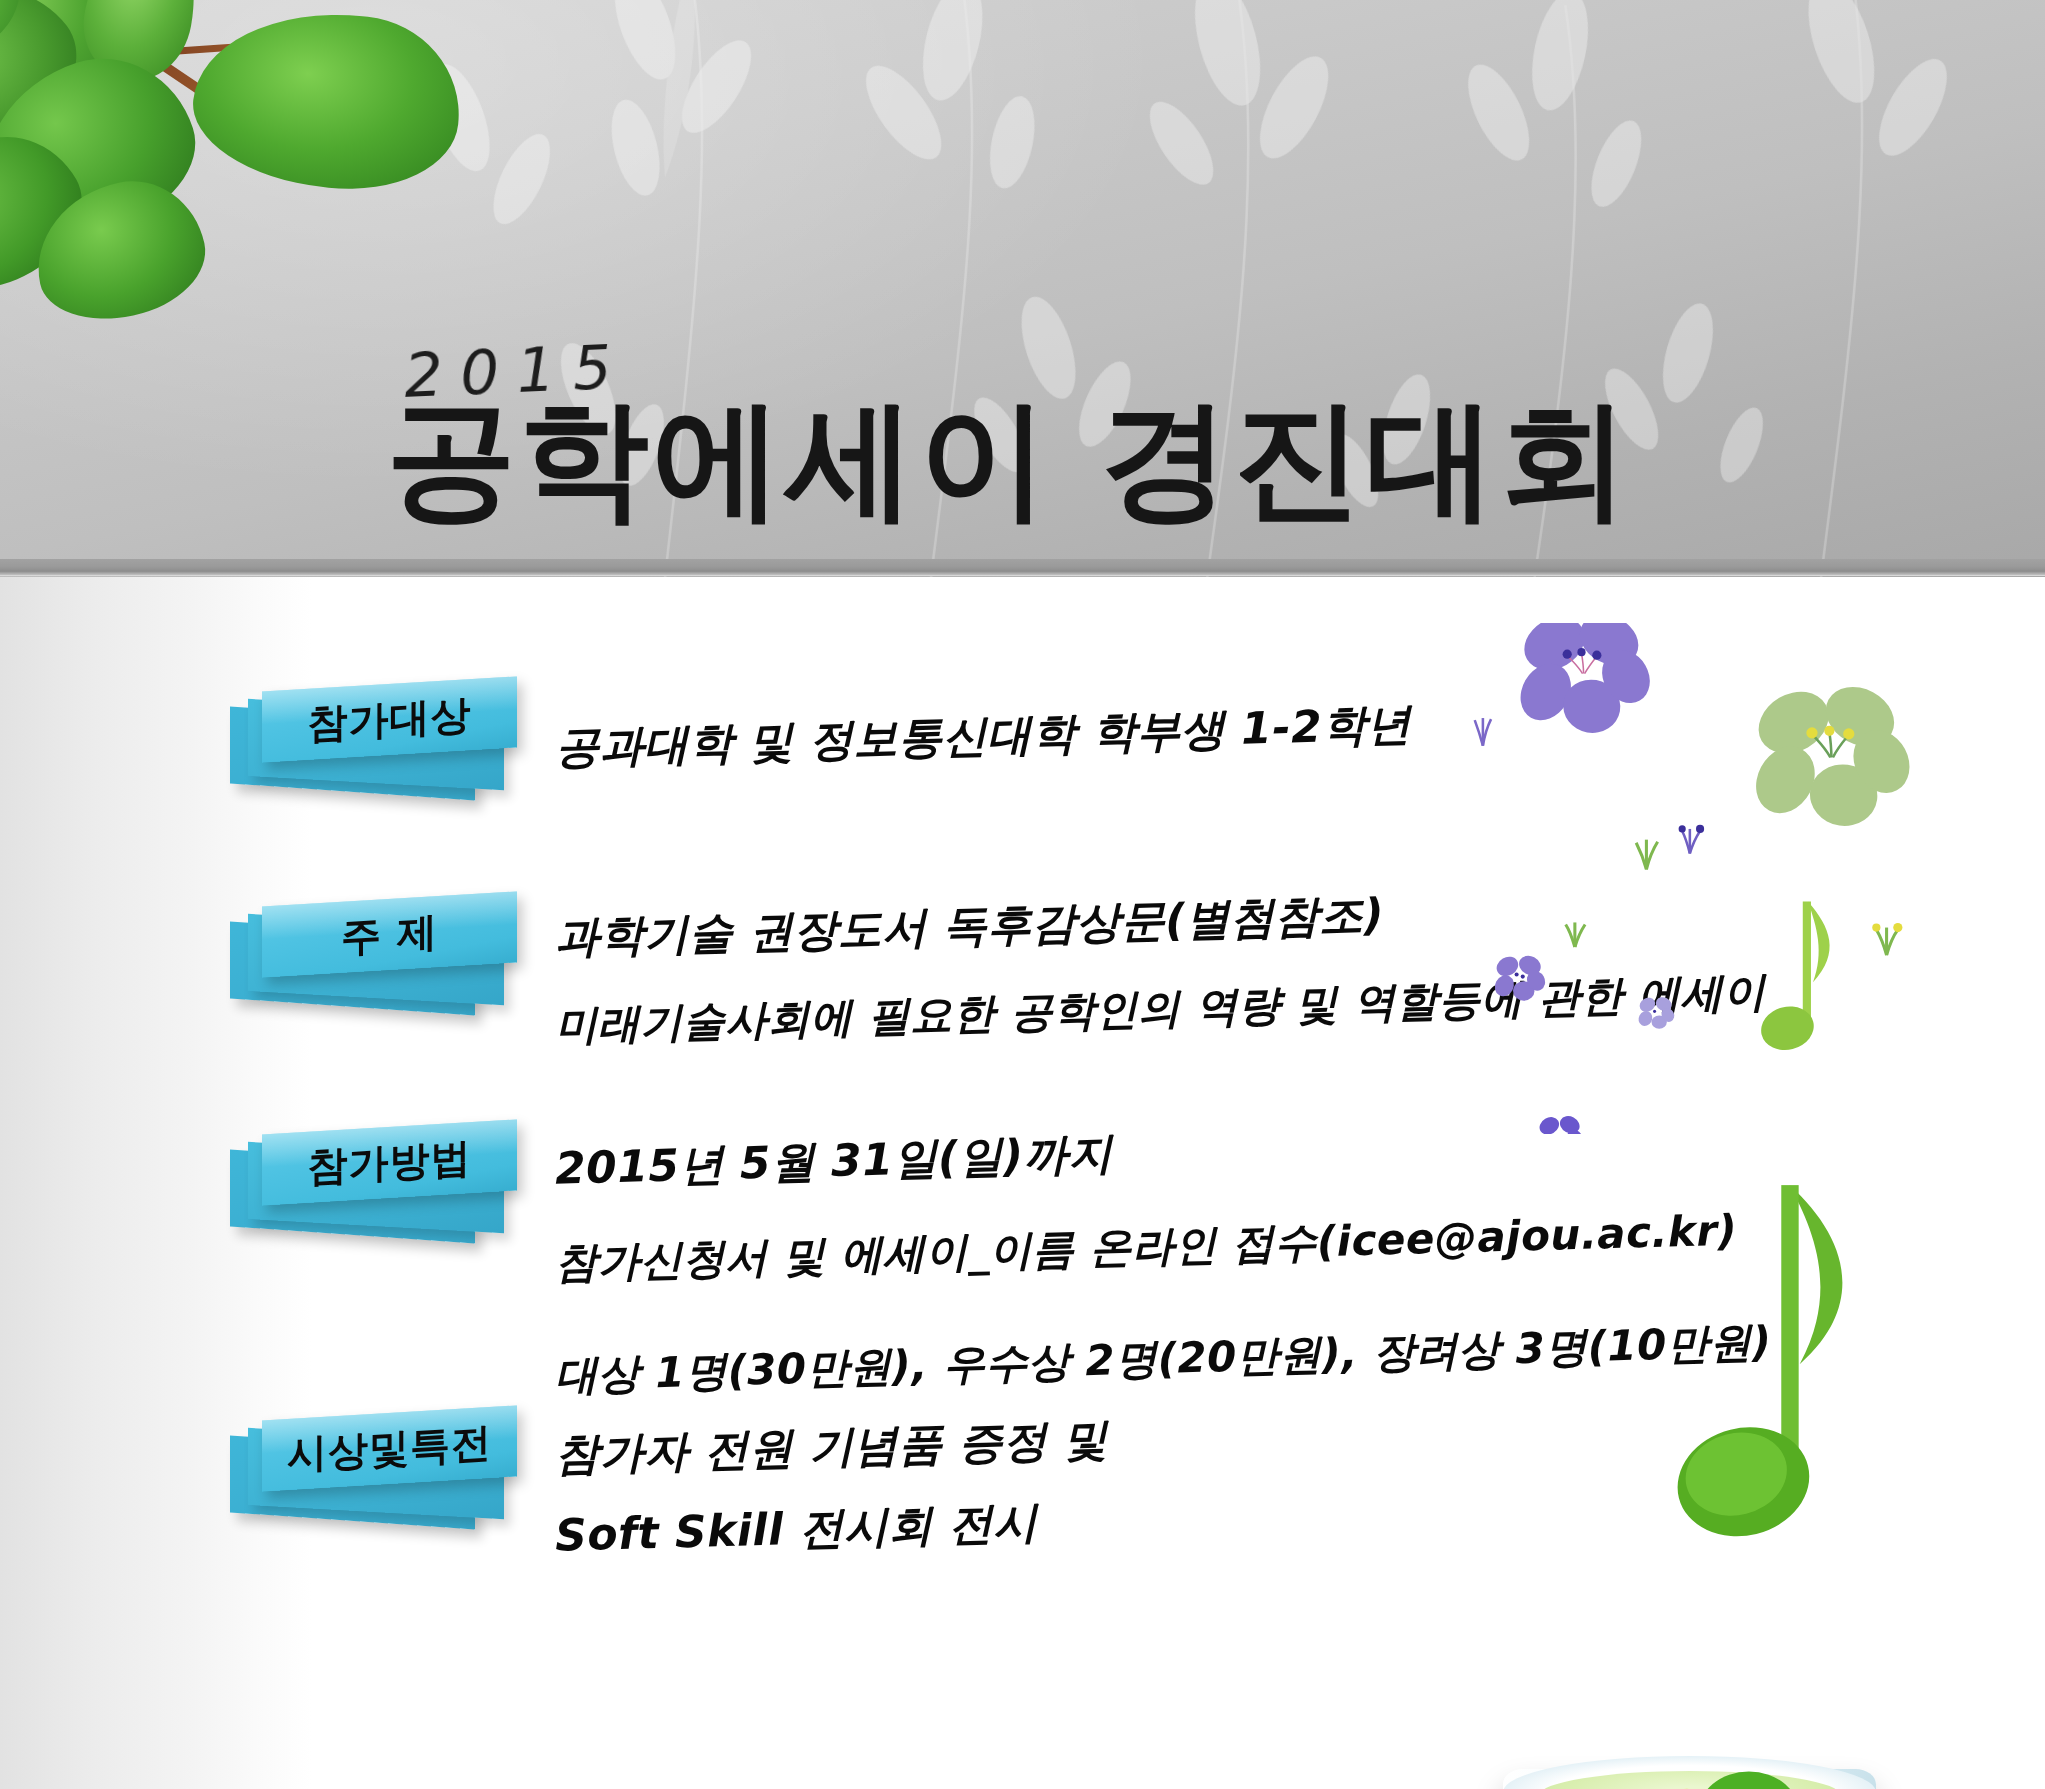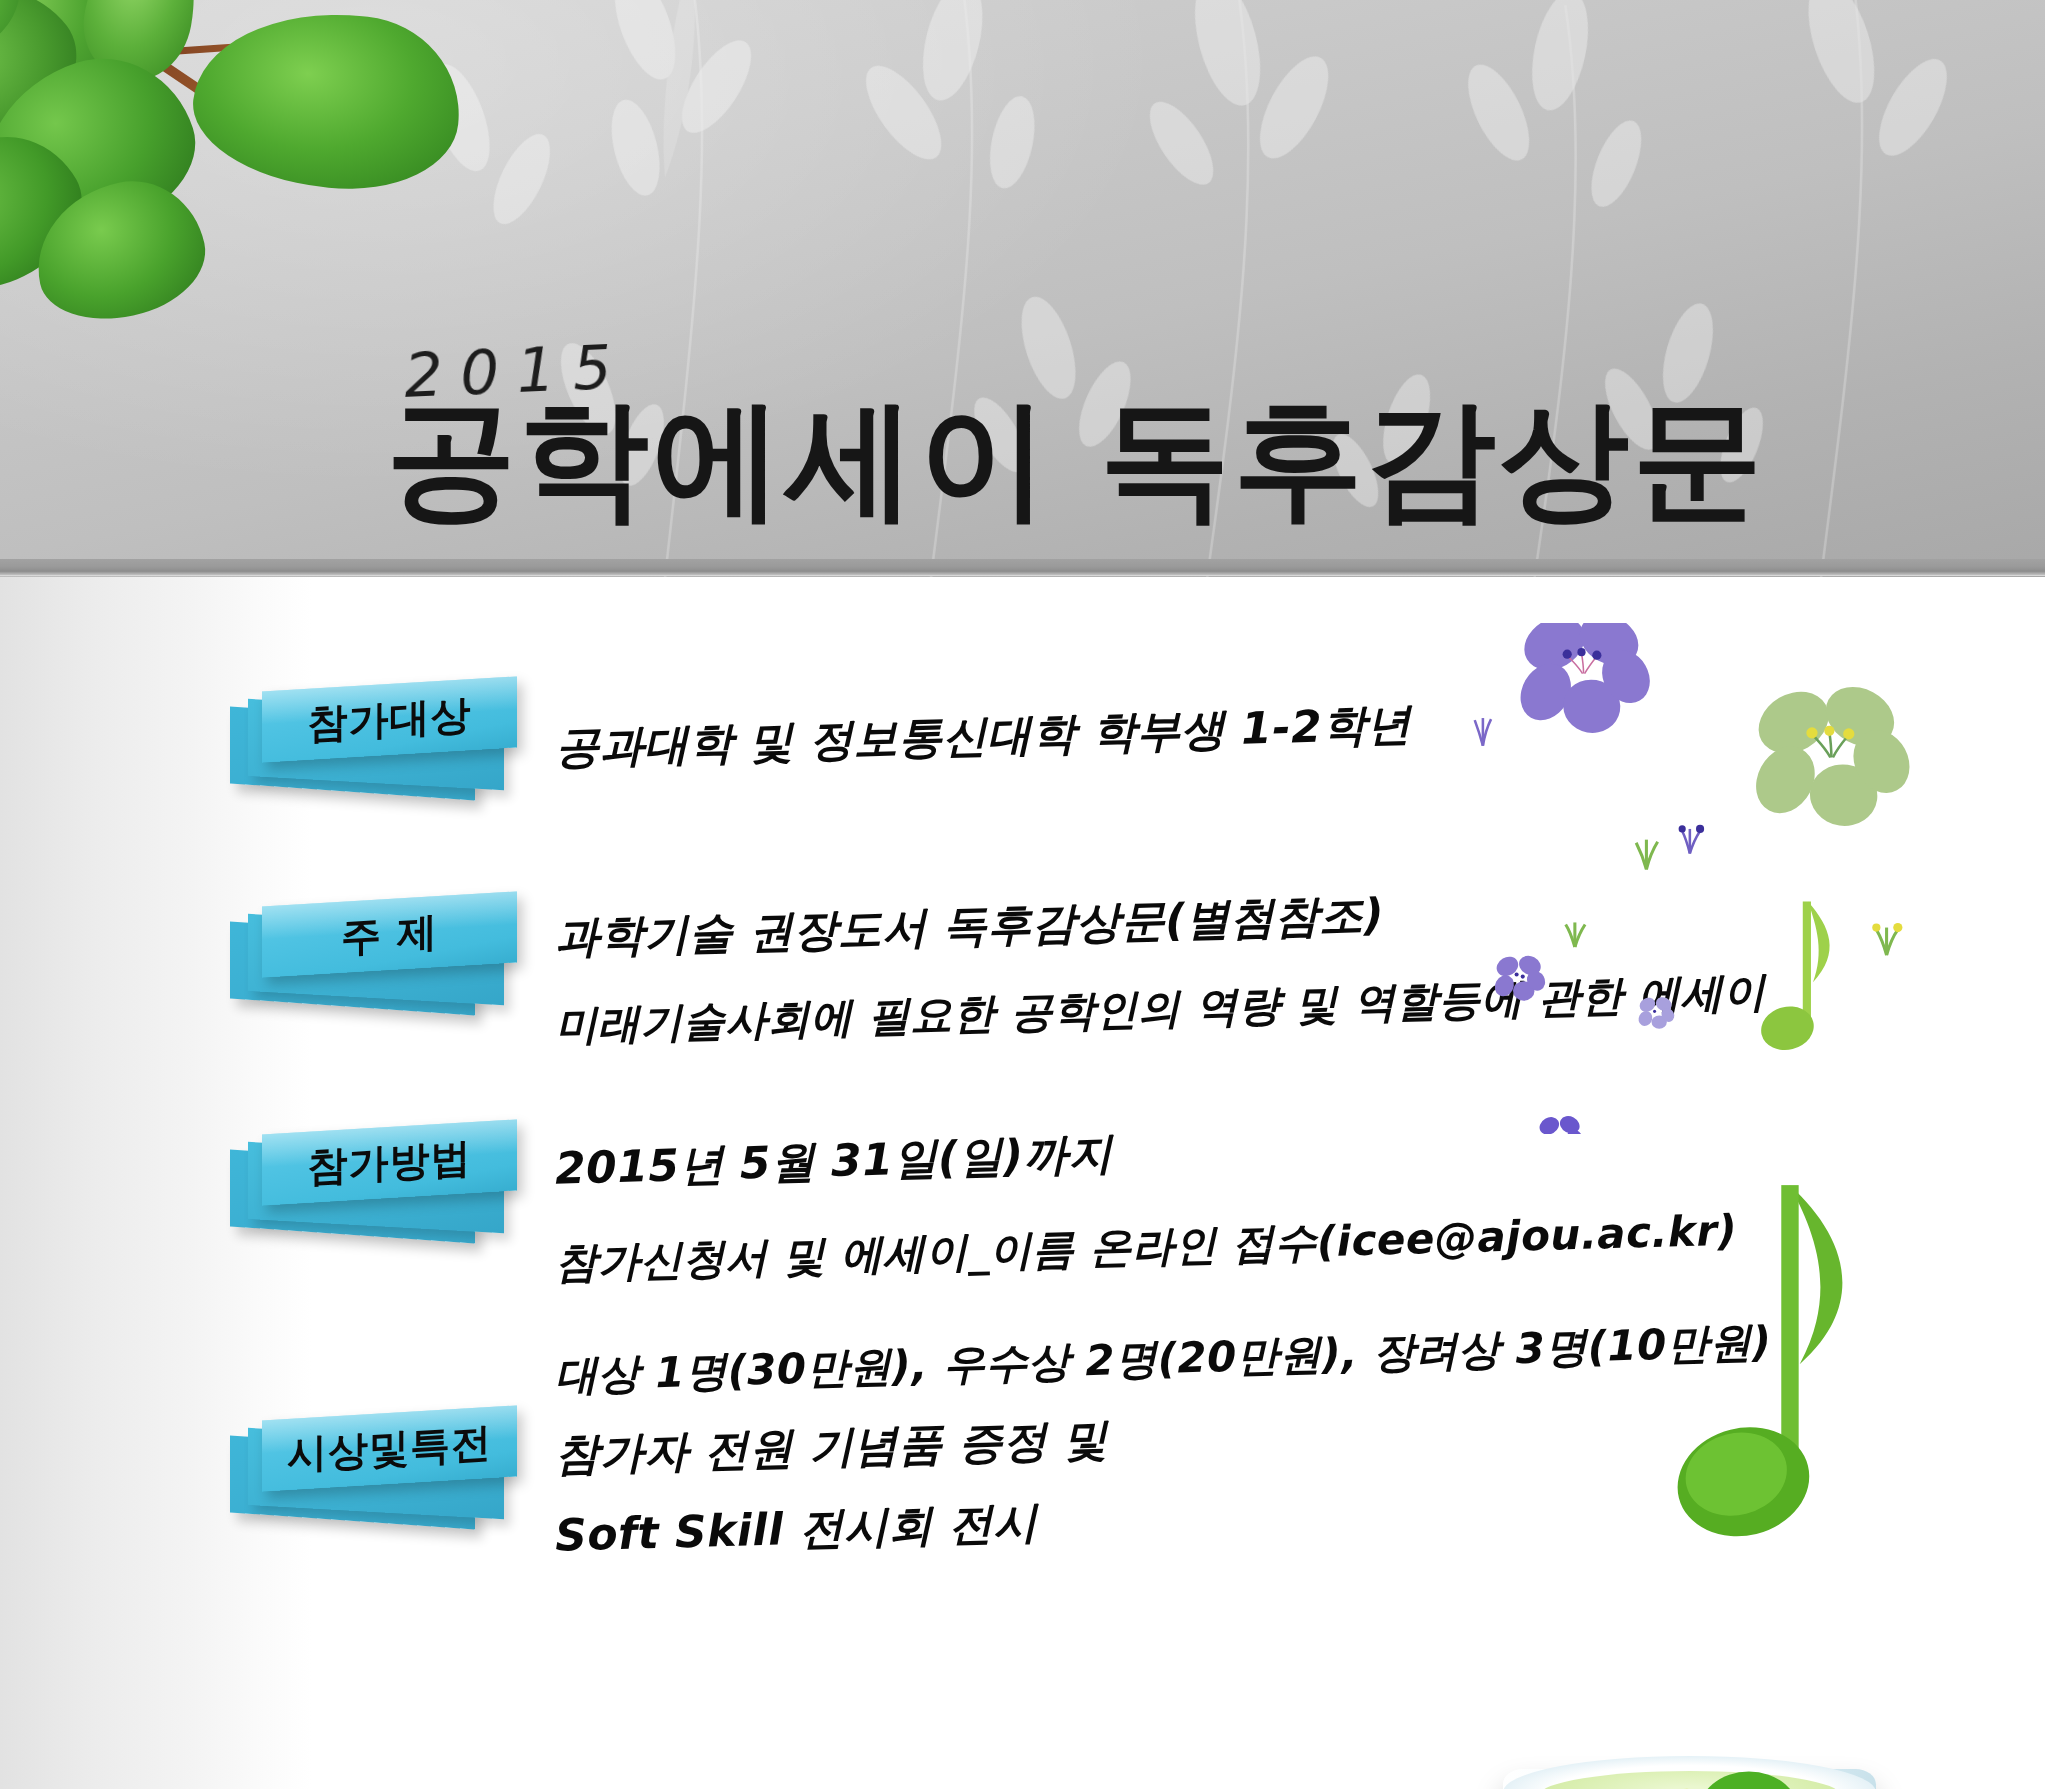--- a/index.html
+++ b/index.html
@@ -206,21 +206,21 @@
         background:radial-gradient(ellipse at 42% 32%,#79cb4e 0%,#49a22c 52%,#2a741b 100%);
         transform:rotate(-12deg);"></div>
       <div class="lf" style="left:-72px;top:-41px;width:118px;height:128px;
         background:radial-gradient(ellipse at 45% 35%,#8ad35f 0%,#52a834 55%,#2f7e1f 100%);
         transform:rotate(-48deg);"></div>
     </div>
 
     <div class="header-edge"></div>
 
     <div class="year">2015</div>
-    <div class="maintitle">공학에세이 독후감상문</div>
+    <div class="maintitle">공학에세이 경진대회</div>
   </div>
 
   <div class="body-area">
     <div class="left-panel"></div>
 
     <div class="note-stack" style="left:230px;top:102px;">
       <div class="note note-back2"></div>
       <div class="note note-back1"></div>
       <div class="note note-front"></div>
       <div class="note-label">참가대상</div>

